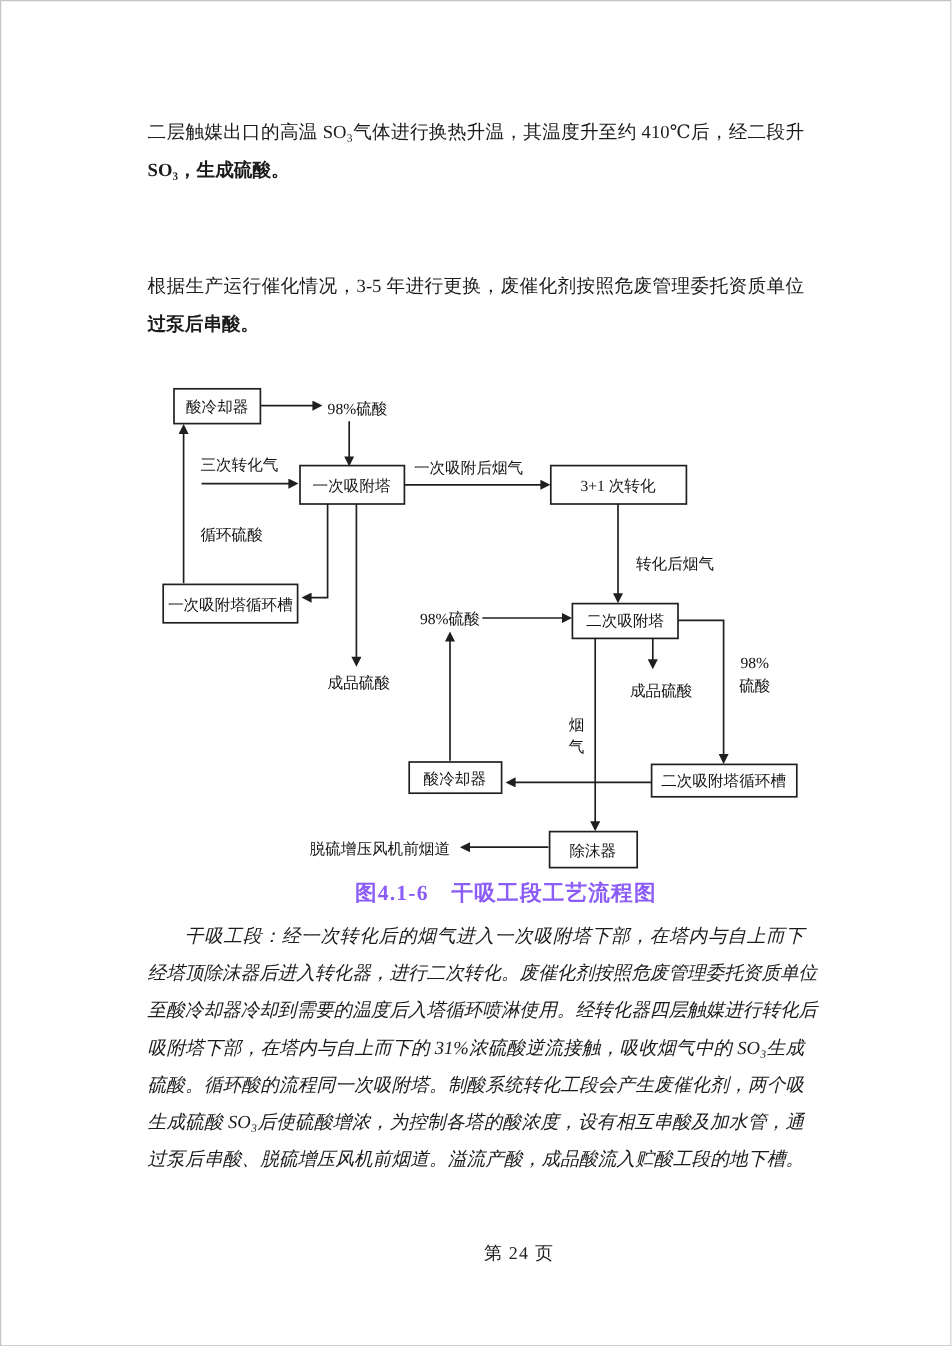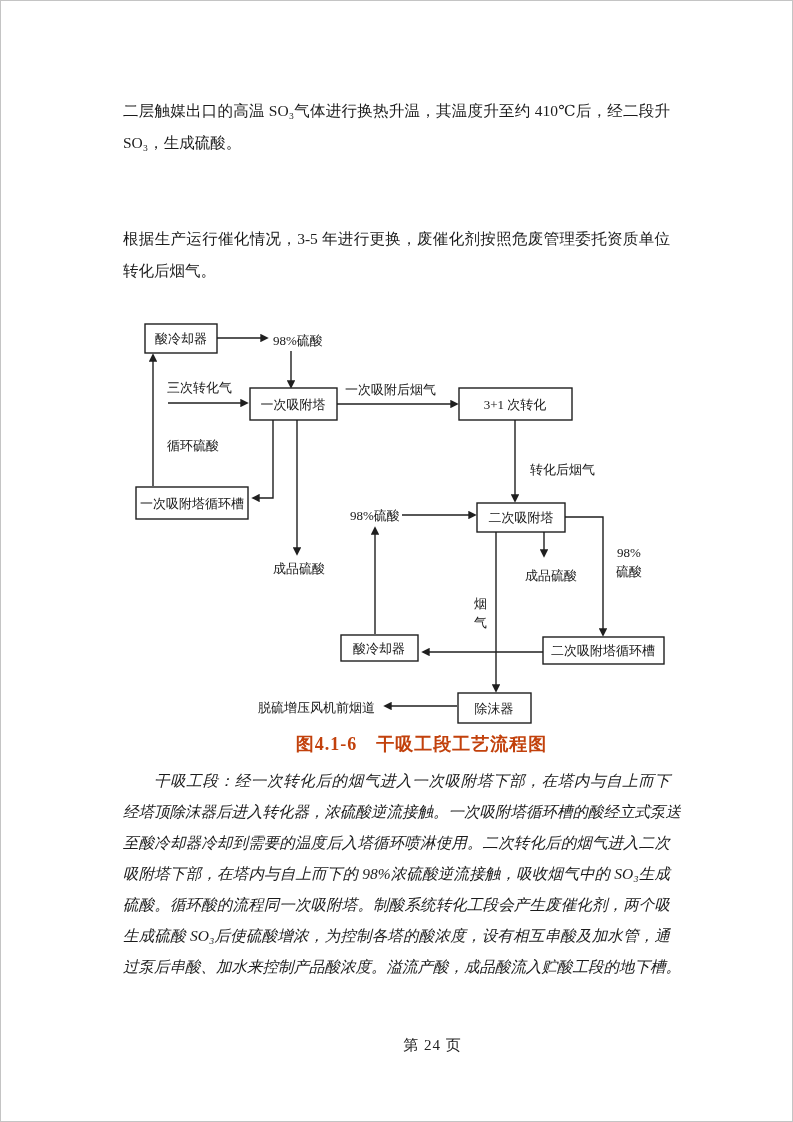--- a/index.html
+++ b/index.html
@@ -8,25 +8,25 @@
     outline:1px solid #c4c4c4;outline-offset:-1px;overflow:hidden;
     font-family:"Liberation Serif","DejaVu Serif",serif;color:#1b1b1b;
   }
   .col{position:absolute;left:123px;width:547px;}
   .para{font-size:15.5px;}
   .jline{
     height:32px;line-height:32px;white-space:nowrap;
     text-align:justify;text-align-last:justify;overflow:visible;
   }
   .p3 .jline{height:31px;line-height:31px;font-style:italic;}
-  .jline.last{text-align:left;text-align-last:left;}
+  .jline.last{text-align:left;text-align-last:left;font-weight:bold;}
   .jline.indent{text-indent:2em;}
   .caption{
     position:absolute;left:148px;top:729px;width:547px;height:30px;line-height:30px;
-    text-align:center;font-weight:bold;font-size:18px;letter-spacing:1px;color:#c2410c;
+    text-align:center;font-weight:bold;font-size:18px;letter-spacing:1px;color:#8b5cf6;
   }
   .footer{
     position:absolute;left:0;top:1034px;width:793px;height:22px;line-height:22px;
     text-align:center;font-size:15px;color:#222;letter-spacing:1px;padding-left:36px;
   }
   svg.diagram{position:absolute;left:0;top:0;width:793px;height:1122px;}
   svg.diagram rect{fill:#ffffff;stroke:#1f1f1f;stroke-width:1.4px;}
   svg.diagram path{fill:none;stroke:#1f1f1f;stroke-width:1.4px;}
   svg.diagram text{
     fill:#151515;font-size:13px;
@@ -39,21 +39,21 @@
 
 <div class="page">
 
   <div class="col para p1" style="top:95px;">
     <div class="jline">二层触媒出口的高温 SO₃气体进行换热升温，其温度升至约 410℃后，经二段升</div>
     <div class="jline last">SO₃，生成硫酸。</div>
   </div>
 
   <div class="col para p2" style="top:223px;">
     <div class="jline">根据生产运行催化情况，3-5 年进行更换，废催化剂按照危废管理委托资质单位</div>
-    <div class="jline last">转化后烟气。</div>
+    <div class="jline last">过泵后串酸。</div>
   </div>
 
   <svg class="diagram" viewBox="0 0 793 1122">
     <defs>
       <marker id="ah" viewBox="0 0 10 10" refX="2" refY="5" markerWidth="7" markerHeight="6" orient="auto-start-reverse">
         <path d="M0,0 L10,5 L0,10 Z" style="fill:#1f1f1f;stroke:none;"></path>
       </marker>
     </defs>
 
     <g>
@@ -123,23 +123,23 @@
       <text x="474" y="608">烟</text>
       <text x="474" y="627">气</text>
       <text x="258" y="712">脱硫增压风机前烟道</text>
     </g>
   </svg>
 
   <div class="caption">图4.1-6　干吸工段工艺流程图</div>
 
   <div class="col para p3" style="top:765px;">
     <div class="jline indent">干吸工段：经一次转化后的烟气进入一次吸附塔下部，在塔内与自上而下</div>
-    <div class="jline">经塔顶除沫器后进入转化器，浓硫酸逆流接触。一次吸附塔循环槽的酸经立式泵送</div>
-    <div class="jline">至酸冷却器冷却到需要的温度后入塔循环喷淋使用。二次转化后的烟气进入二次</div>
-    <div class="jline">吸附塔下部，在塔内与自上而下的 98%浓硫酸逆流接触，吸收烟气中的 SO₃生成</div>
+    <div class="jline">经塔顶除沫器后进入转化器，进行二次转化。废催化剂按照危废管理委托资质单位</div>
+    <div class="jline">至酸冷却器冷却到需要的温度后入塔循环喷淋使用。经转化器四层触媒进行转化后</div>
+    <div class="jline">吸附塔下部，在塔内与自上而下的 31%浓硫酸逆流接触，吸收烟气中的 SO₃生成</div>
     <div class="jline">硫酸。循环酸的流程同一次吸附塔。制酸系统转化工段会产生废催化剂，两个吸</div>
     <div class="jline">生成硫酸 SO₃后使硫酸增浓，为控制各塔的酸浓度，设有相互串酸及加水管，通</div>
-    <div class="jline">过泵后串酸、加水来控制产品酸浓度。溢流产酸，成品酸流入贮酸工段的地下槽。</div>
+    <div class="jline">过泵后串酸、脱硫增压风机前烟道。溢流产酸，成品酸流入贮酸工段的地下槽。</div>
   </div>
 
   <div class="footer">第 24 页</div>
 
 </div>
 
 </body></html>

